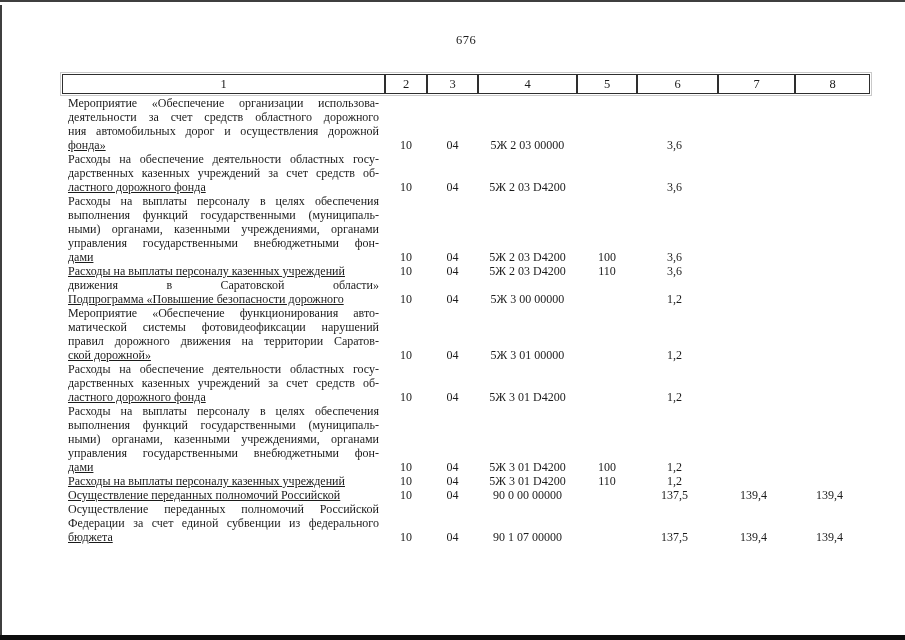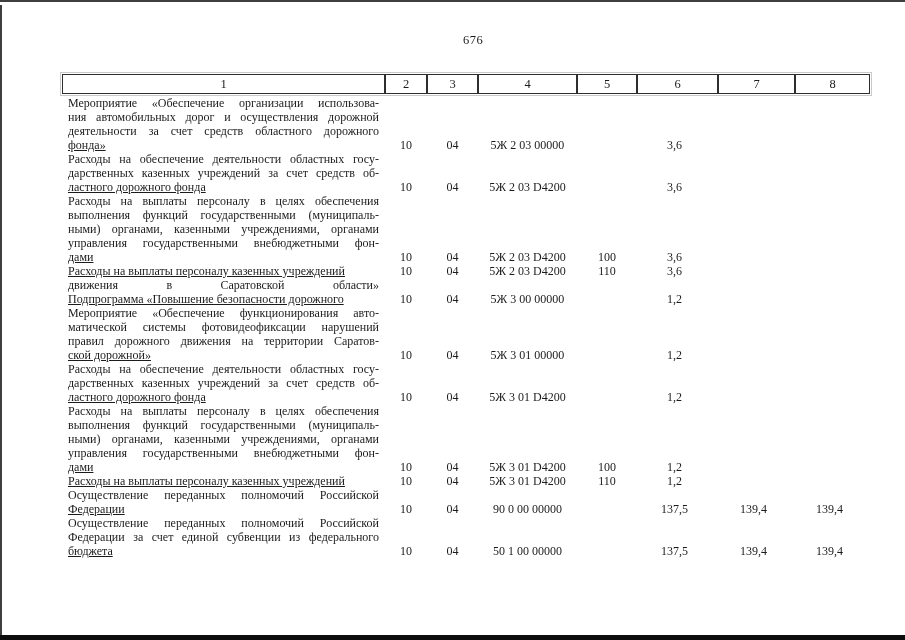--- a/index.html
+++ b/index.html
@@ -10,21 +10,21 @@
     color: #1b1b1b;
     position: relative;
     overflow: hidden;
   }
   
   .edge-top    { position: absolute; top: 0; left: 0; width: 905px; height: 2px; background: #3f3f3f; }
   .edge-left   { position: absolute; top: 5px; left: 0; width: 2px; height: 635px; background: #3f3f3f; }
   .edge-bottom { position: absolute; bottom: 0; left: 0; width: 905px; height: 5px; background: #0d0d0d; }
 
   .page-number {
-    position: absolute; top: 33px; left: 69px; width: 808px;
+    position: absolute; top: 33px; left: 62px; width: 808px;
     text-align: center; font-size: 12.5px; letter-spacing: 0.5px;
   }
 
   
   .thead {
     position: absolute; top: 74px; left: 62px; width: 808px; height: 20px;
     display: flex;
     outline: 1px solid #c9c9c9; outline-offset: 1px;
   }
   .th {
@@ -70,22 +70,22 @@
   <div class="th w6">6</div>
   <div class="th w7">7</div>
   <div class="th w8">8</div>
 </div>
 
 <div class="tbody">
 
   <div class="row">
     <div class="c c1">
       <div class="ln">Мероприятие «Обеспечение организации использова-</div>
+      <div class="ln">деятельности за счет средств областного дорожного</div>
       <div class="ln">ния автомобильных дорог и осуществления дорожной</div>
-      <div class="ln">деятельности за счет средств областного дорожного</div>
       <div class="ln">фонда»</div>
     </div>
     <div class="c num">10</div>
     <div class="c num">04</div>
     <div class="c num">5Ж 2 03 00000</div>
     <div class="c num"></div>
     <div class="c amt">3,6</div>
     <div class="c amt"></div>
     <div class="c amt"></div>
   </div>
@@ -206,39 +206,38 @@
     <div class="c num">5Ж 3 01 D4200</div>
     <div class="c num">110</div>
     <div class="c amt">1,2</div>
     <div class="c amt"></div>
     <div class="c amt"></div>
   </div>
 
   <div class="row">
     <div class="c c1">
       <div class="ln">Осуществление переданных полномочий Российской</div>
-      <div class="ln">Федерации</div>
     </div>
     <div class="c num">10</div>
     <div class="c num">04</div>
     <div class="c num">90 0 00 00000</div>
     <div class="c num"></div>
     <div class="c amt">137,5</div>
     <div class="c amt">139,4</div>
     <div class="c amt">139,4</div>
   </div>
 
   <div class="row">
     <div class="c c1">
       <div class="ln">Осуществление переданных полномочий Российской</div>
       <div class="ln">Федерации за счет единой субвенции из федерального</div>
       <div class="ln">бюджета</div>
     </div>
     <div class="c num">10</div>
     <div class="c num">04</div>
-    <div class="c num">50 1 00 00000</div>
+    <div class="c num">90 1 07 00000</div>
     <div class="c num"></div>
     <div class="c amt">137,5</div>
     <div class="c amt">139,4</div>
     <div class="c amt">139,4</div>
   </div>
 
 </div>
 
 </body></html>

